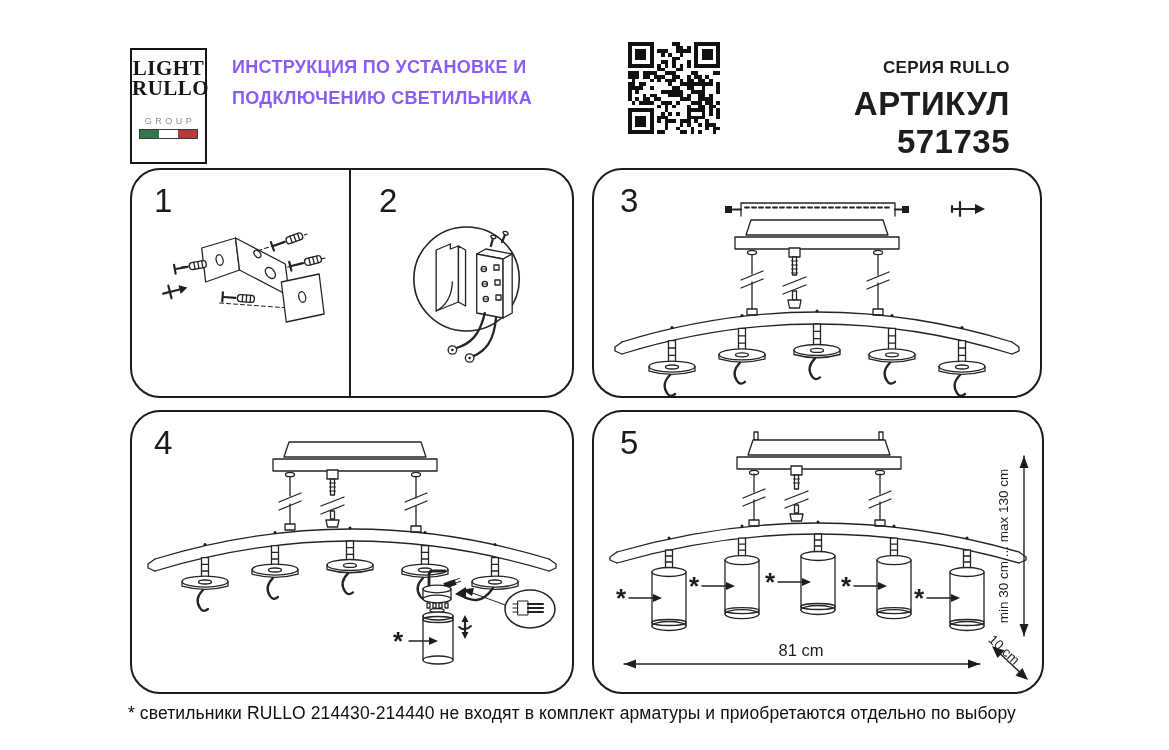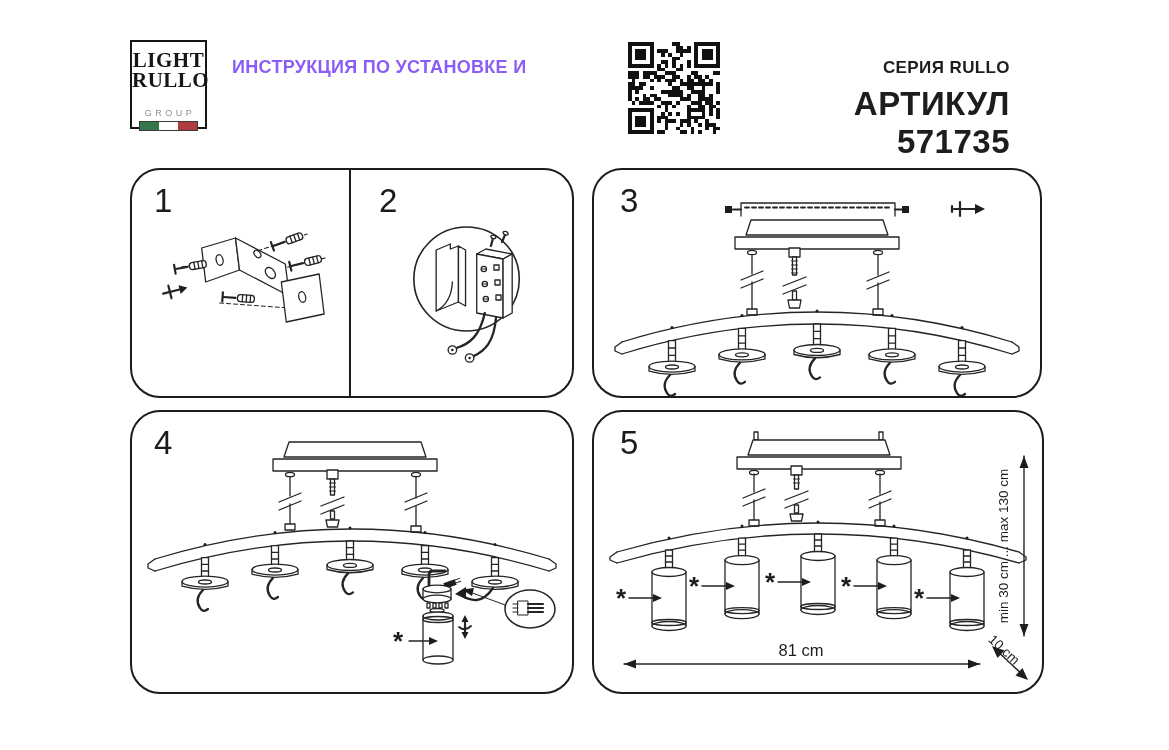--- a/index.html
+++ b/index.html
@@ -1,19 +1,19 @@
 <!DOCTYPE html>
 <html><head>
 <meta charset="utf-8">
 <style>
   html,body{margin:0;padding:0;background:#e8e8e8;}
   .page{position:relative;width:1169px;height:750px;background:#ffffff;margin:0 auto;
         font-family:"Liberation Sans",sans-serif;color:#1d1d1b;overflow:hidden;}
   
-  .logo{position:absolute;left:130px;top:40px;width:77px;height:89px;border:2px solid #161616;
+  .logo{position:absolute;left:130px;top:48px;width:77px;height:116px;border:2px solid #161616;
         background:#fff;text-align:center;box-sizing:border-box;}
   .logo-word{font-family:"Liberation Serif",serif;font-weight:700;font-size:21px;line-height:20px;
         letter-spacing:.5px;color:#161616;}
   .logo-word.first{margin-top:8px;}
   .logo-group{font-size:9px;letter-spacing:3.5px;color:#8e8e8e;margin-top:18px;margin-left:3px;}
   .logo-flag{height:8px;margin:3px 7px 0 7px;border:1px solid #3a3a3a;display:flex;}
   .logo-flag span{flex:1;}
   .title{position:absolute;left:232px;top:52px;font-size:18px;font-weight:700;line-height:31px;
         letter-spacing:.3px;color:#8b5cf6;margin:0;}
   .qr{position:absolute;left:628px;top:42px;width:92px;height:92px;}
@@ -56,20 +56,21 @@
     <div class="logo-group">GROUP</div>
     <div class="logo-flag">
         <span style="background: rgb(53, 118, 74);"></span>
         <span style="background: rgb(255, 255, 255);"></span>
         <span style="background: rgb(178, 59, 59);"></span>
       </div>
   </div>
 
   <h1 class="title">
     <span style="display:block">ИНСТРУКЦИЯ ПО УСТАНОВКЕ И</span>
+    <span style="display:block">ПОДКЛЮЧЕНИЮ СВЕТИЛЬНИКА</span>
   </h1>
 
   <div class="qr">
     <svg id="qr-svg" viewBox="0 0 25 25" width="92" height="92" shape-rendering="crispEdges" style="stroke:none">
         <rect x="12" y="0" width="1" height="1" fill="#111"></rect>
         <rect x="13" y="0" width="1" height="1" fill="#111"></rect>
         <rect x="13" y="1" width="1" height="1" fill="#111"></rect>
         <rect x="14" y="1" width="1" height="1" fill="#111"></rect>
         <rect x="16" y="1" width="1" height="1" fill="#111"></rect>
         <rect x="8" y="2" width="1" height="1" fill="#111"></rect>
@@ -705,14 +706,15 @@
       </g>
       <g>
         <line x1="400" y1="236" x2="432" y2="266" style="stroke-width:1.5"></line>
         <polygon class="bk" points="410.5,238.5 398,234 403.5,246"></polygon>
         <polygon class="bk" points="421.5,263.5 434,268 428.5,256"></polygon>
         <text transform="translate(407,241) rotate(43)" font-size="13.5" text-anchor="middle">10 cm</text>
       </g>
     </svg>
   </section>
 
+  <div class="footnote">* светильники RULLO 214430-214440 не входят в комплект арматуры и приобретаются отдельно по выбору</div>
 
 </div>
 
 </body></html>

